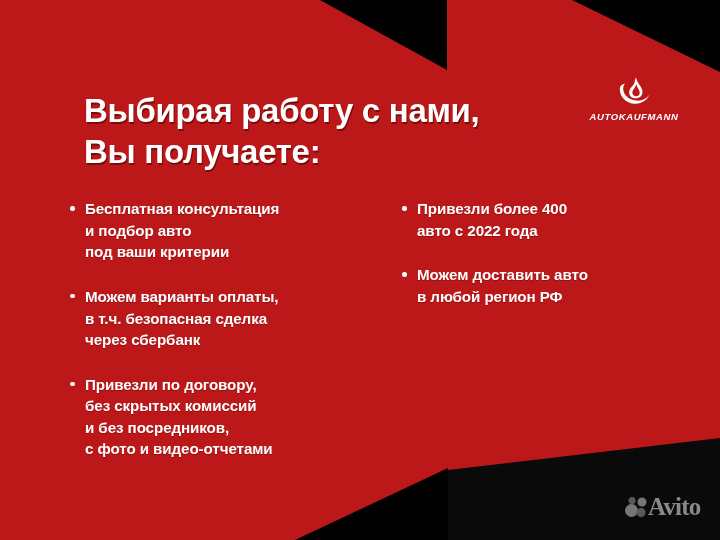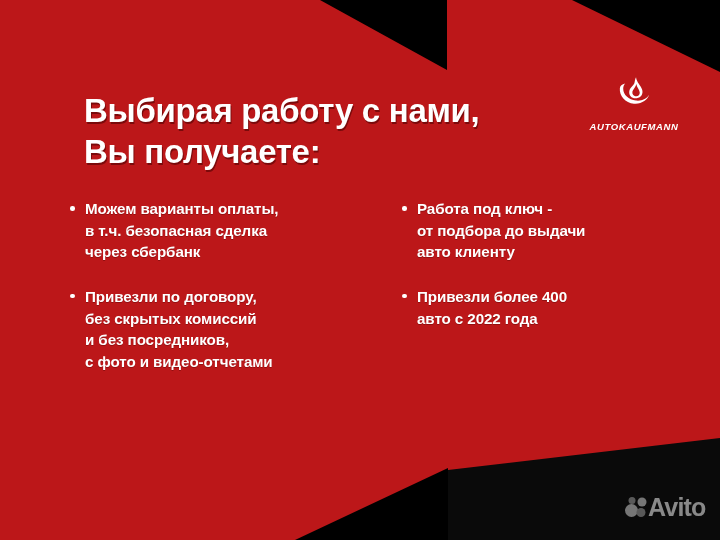--- a/index.html
+++ b/index.html
@@ -51,21 +51,21 @@
     text-align: center;
   }
   #logo-mark {
     display: block;
     margin: 0 auto;
     width: 34px;
     height: 31px;
   }
   #logo-wordmark {
     display: block;
-    margin-top: 14px;
+    margin-top: 4px;
     color: #ffffff;
     font-size: 9.5px;
     font-weight: 700;
     font-style: italic;
     letter-spacing: 0.6px;
     white-space: nowrap;
     text-align: center;
   }
 
   
@@ -100,20 +100,21 @@
   }
 
   
   #avito-watermark {
     position: absolute;
     left: 625px;
     top: 496px;
     display: flex;
     align-items: center;
     opacity: 0.62;
+    font-family: Liberation Serif, serif;
   }
   #avito-dots { width: 22px; height: 22px; display: block; }
   #avito-label {
     color: #d8d8d8;
     font-size: 25px;
     font-weight: 700;
     letter-spacing: -0.8px;
     line-height: 22px;
     margin-left: 1px;
   }
@@ -143,35 +144,37 @@
       <path fill="#BC1719" d="M57 24 C58 34 66 40 67 48 C68 57 60 62 52 59 C45 56 43 48 47 42
                C51 36 55 32 57 24 Z"></path>
 
       <path fill="#ffffff" d="M8 36 C6 58 24 80 50 82 C72 84 90 72 95 56 C88 68 72 75 56 73
                C34 70 18 56 18 38 C18 31 20 26 24 22 C14 24 9 29 8 36 Z"></path>
     </svg>
     <span id="logo-wordmark">AUTOKAUFMANN</span>
   </div>
 
   <div id="column-left" class="column">
+    <p class="bullet-item">Бесплатная консультация
+и подбор авто
+под ваши критерии</p>
     <p class="bullet-item">Можем варианты оплаты,
 в т.ч. безопасная сделка
 через сбербанк</p>
     <p class="bullet-item">Привезли по договору,
 без скрытых комиссий
 и без посредников,
 с фото и видео-отчетами</p>
   </div>
 
   <div id="column-right" class="column">
-    <p class="bullet-item">Работа под ключ -
-от подбора до выдачи
-авто клиенту</p>
     <p class="bullet-item">Привезли более 400
 авто с 2022 года</p>
+    <p class="bullet-item">Можем доставить авто
+в любой регион РФ</p>
   </div>
 
   <div id="avito-watermark">
     <svg id="avito-dots" viewBox="0 0 44 44">
       <circle cx="13" cy="29" r="13" fill="#B8B8B8"></circle>
       <circle cx="32" cy="33" r="9" fill="#8A8A8A"></circle>
       <circle cx="14" cy="9" r="7" fill="#8A8A8A"></circle>
       <circle cx="34" cy="12" r="9" fill="#B8B8B8"></circle>
     </svg>
     <span id="avito-label">Avito</span>

